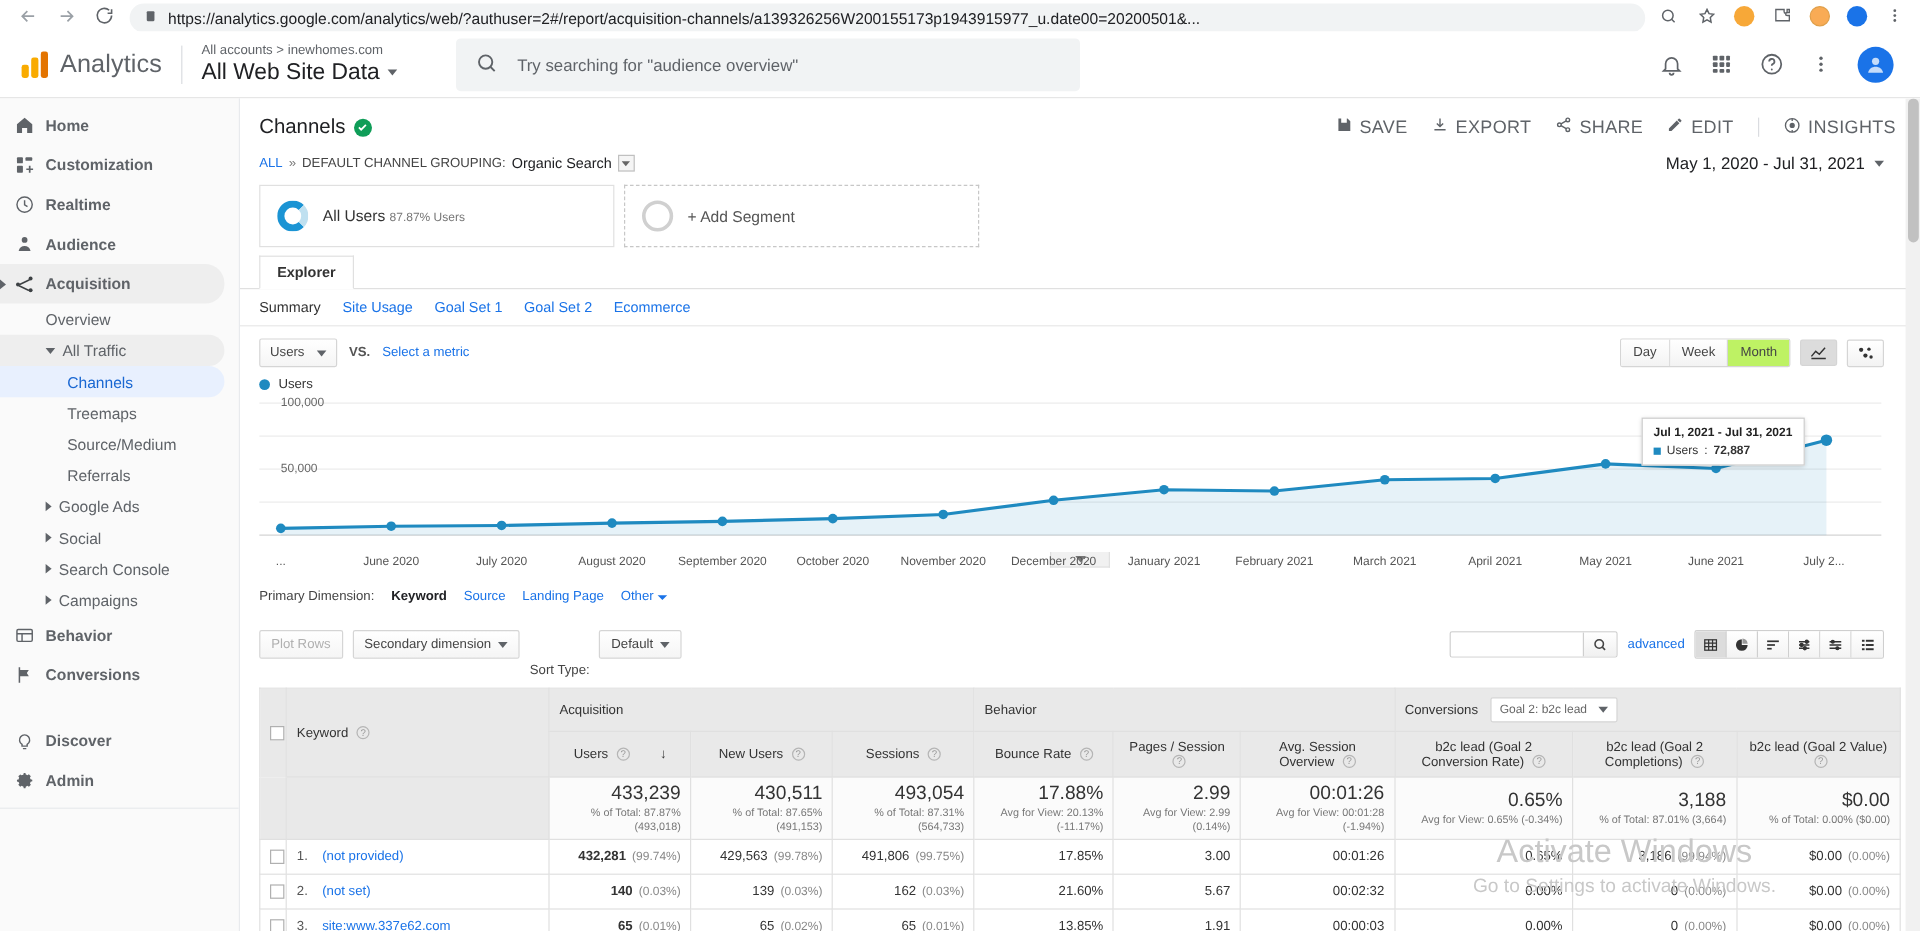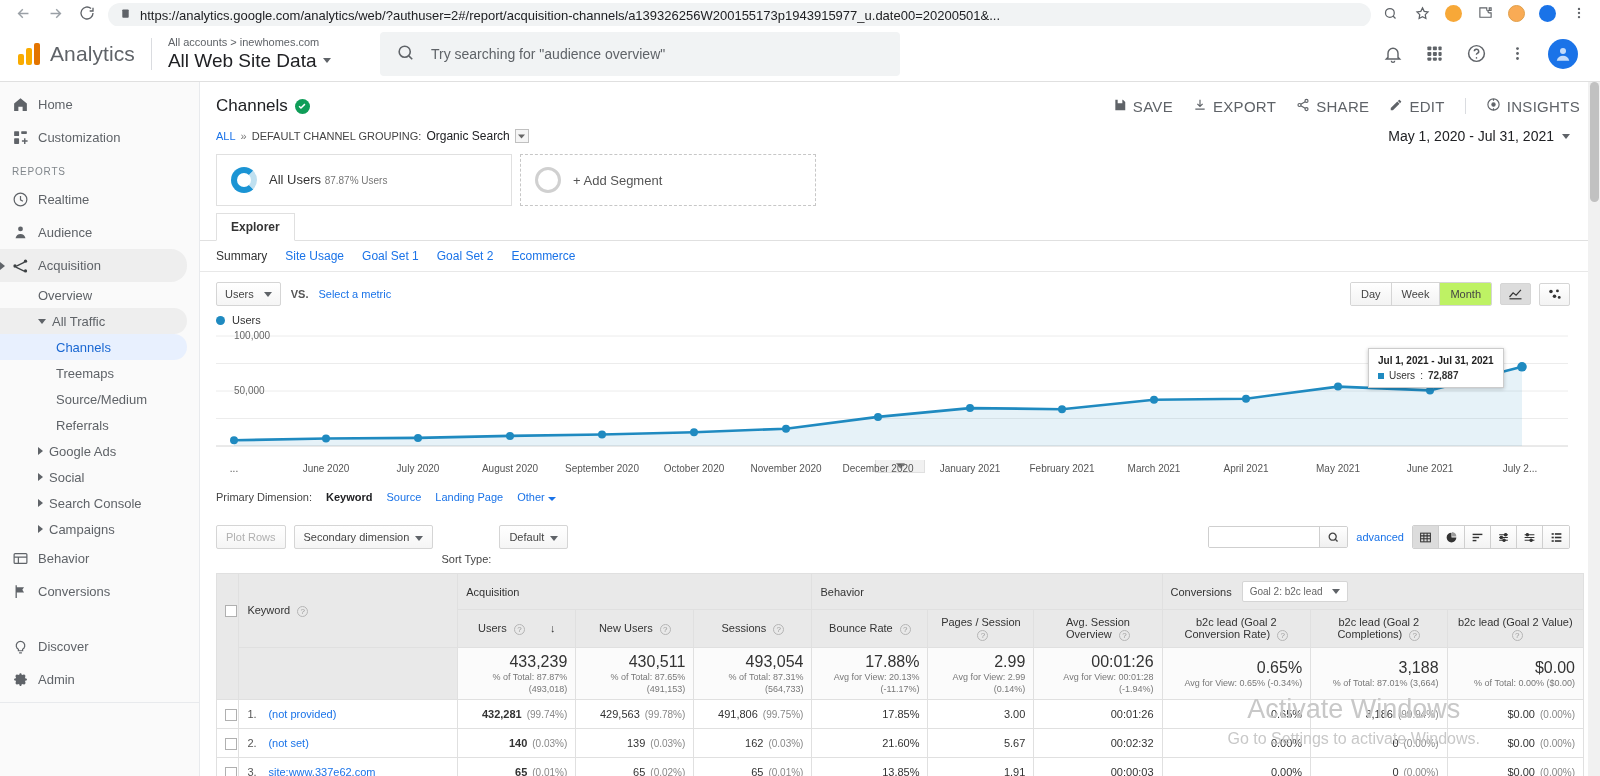--- a/index.html
+++ b/index.html
@@ -62,21 +62,21 @@
   
   .sidebar {
     width: 200px; flex: 0 0 200px; background: #fafafa; border-right: 1px solid #e8eaed;
     padding-top: 6px; overflow: hidden; position: relative;
   }
   .nav-item {
     display: flex; align-items: center; height: 33px; padding-left: 12px;
     color: #5f6368; font-size: 13px; cursor: pointer; position: relative;
   }
   .nav-item .ni-icon { width: 26px; flex: 0 0 26px; display: flex; align-items: center; color: #5f6368; }
-  .nav-item .ni-label { white-space: nowrap; }
+  .nav-item .ni-label { white-space: nowrap; font-weight: bold; }
   .nav-item.selected-grp { background: #eeeeee; border-radius: 0 16px 16px 0; margin-right: 12px; }
   .nav-section { font-size: 10px; letter-spacing: .8px; color: #80868b; padding: 12px 0 6px 12px; }
   .sub-item {
     display: flex; align-items: center; height: 26px; padding-left: 38px;
     font-size: 13px; color: #5f6368; cursor: pointer; white-space: nowrap;
   }
   .sub-item.expanded { background: #eeeeee; border-radius: 0 16px 16px 0; margin-right: 12px; }
   .sub-item.active { background: #e8f0fe; color: #1967d2; border-radius: 0 16px 16px 0; margin-right: 12px; padding-left: 56px; }
   .sub-item.l2 { padding-left: 56px; }
   .tri-dn { width: 0; height: 0; border-left: 4px solid transparent; border-right: 4px solid transparent; border-top: 5px solid #5f6368; margin-right: 6px; }
@@ -363,21 +363,20 @@
         <svg width="17" height="17" viewBox="0 0 24 24" fill="#5f6368">
             <rect x="3" y="3" width="7" height="7" rx="1"></rect>
             <rect x="13" y="3" width="8" height="4" rx="1"></rect>
             <rect x="3" y="13" width="7" height="8" rx="1"></rect>
             <path d="M17 13v3h-3v2h3v3h2v-3h3v-2h-3v-3z"></path>
           </svg>
       </span>
       <span class="ni-label">Customization</span>
     </div>
 
-    <div class="nav-section">REPORTS</div>
 
     <div class="nav-item">
       <span class="ni-icon">
         <svg width="17" height="17" viewBox="0 0 24 24" fill="none" stroke="#5f6368" stroke-width="1.7">
             <circle cx="12" cy="12" r="9"></circle>
             <path d="M12 7v5.4l3.4 2"></path>
           </svg>
       </span>
       <span class="ni-label">Realtime</span>
     </div>

